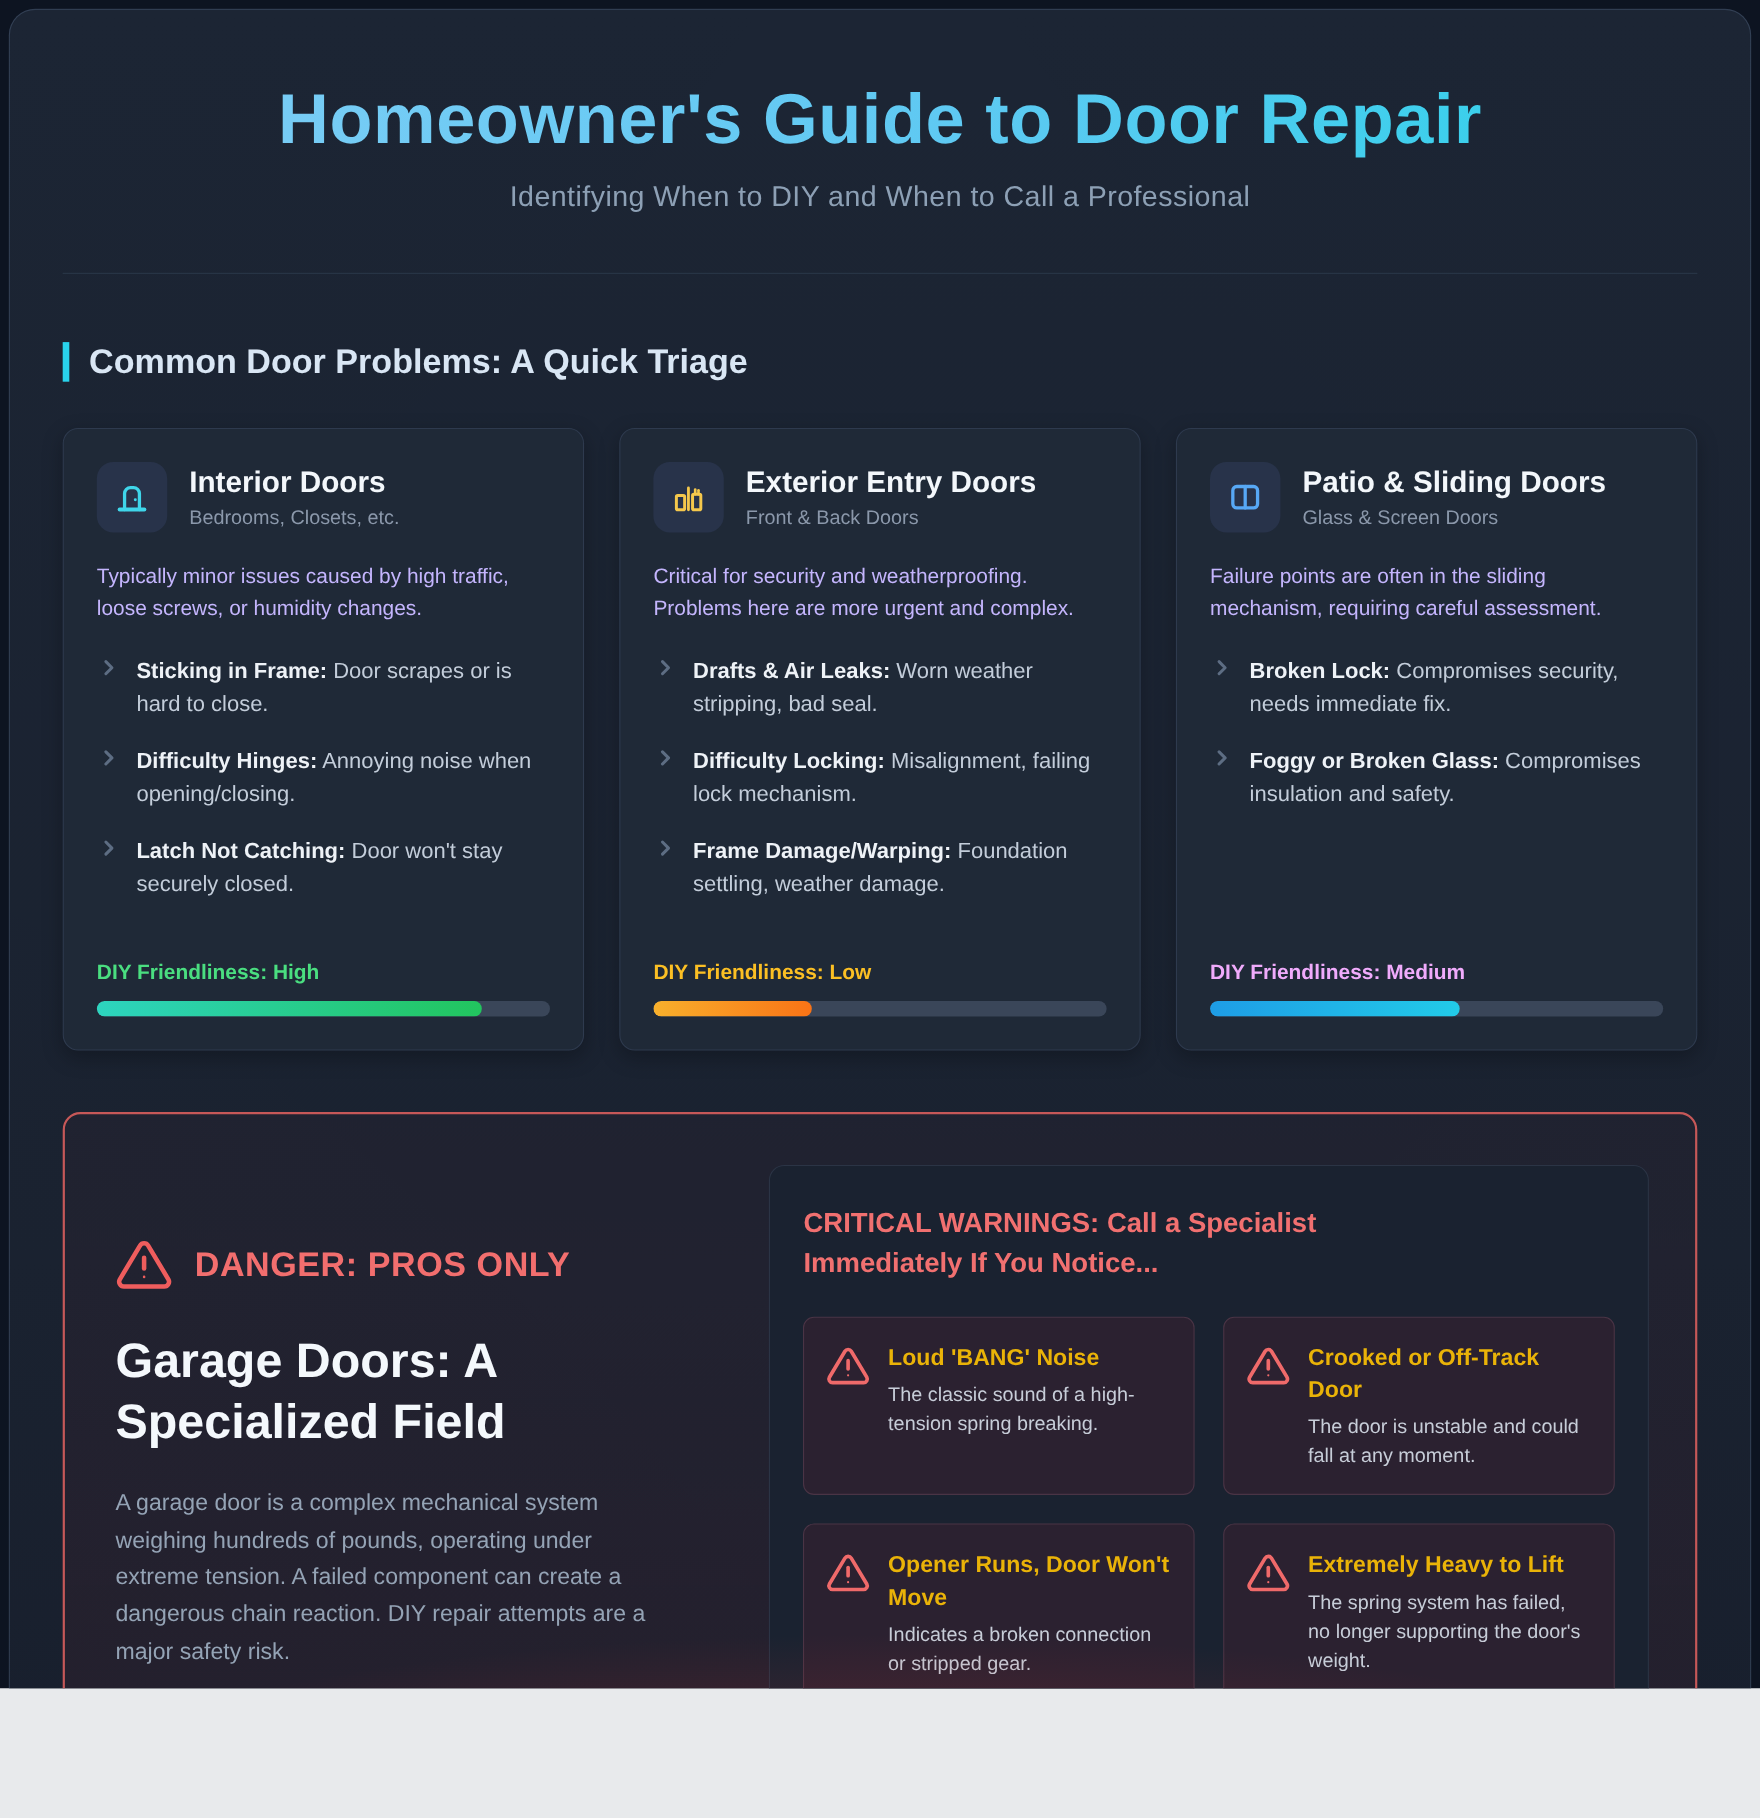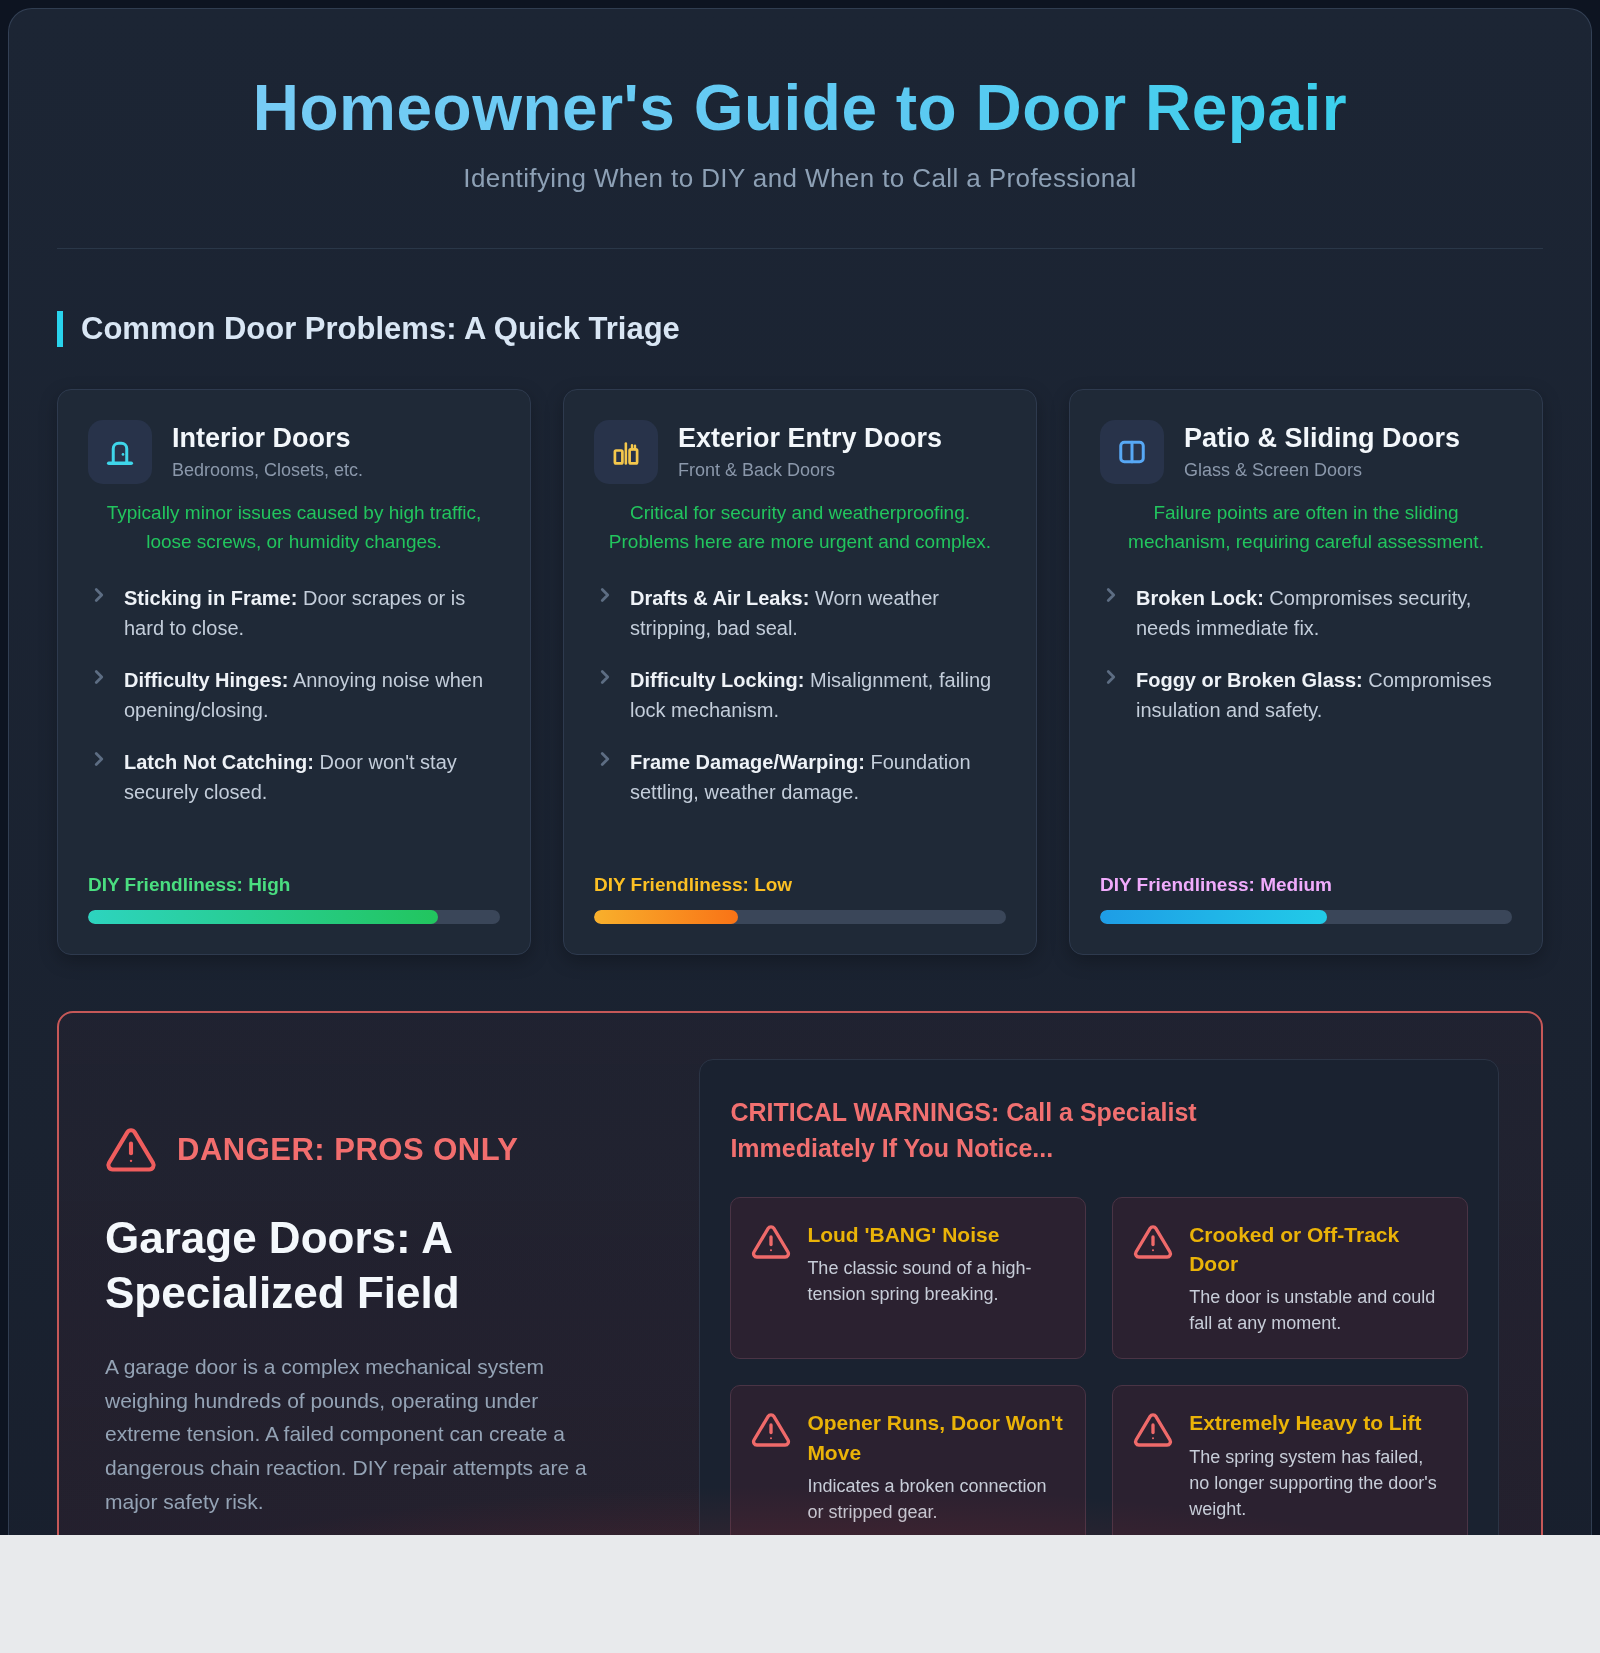--- a/index.html
+++ b/index.html
@@ -40,21 +40,21 @@
     padding:30px; display:flex; flex-direction:column; min-height:566px;
     box-shadow:0 6px 18px rgba(0,0,0,.25);
   }
   .card-head{ display:flex; align-items:center; gap:20px; }
   .icon-tile{
     width:64px; height:64px; flex:0 0 64px; border-radius:15px; background:#28334a;
     display:flex; align-items:center; justify-content:center;
   }
   .card-title{ font-size:27px; font-weight:800; color:#f3f7fb; line-height:1.15; }
   .card-subtitle{ font-size:18px; color:#8b98ab; margin-top:6px; }
-  .card-desc{ margin-top:14px; font-size:19px; line-height:1.55; color:#22c55e;text-align:center; }
+  .card-desc{ margin-top:26px; font-size:19px; line-height:1.55; color:#c4b5fd; }
   .bullets{ list-style:none; margin-top:26px; display:flex; flex-direction:column; gap:22px; }
   .bullets li{ display:flex; gap:14px; }
   .chev{ flex:0 0 22px; padding-top:1px; }
   .bullet-text{ font-size:20px; line-height:1.5; color:#c3cdda; }
   .bullet-text strong{ color:#eef2f7; font-weight:700; }
   .diy{ margin-top:auto; padding-top:28px; }
   .diy-label{ font-size:19px; font-weight:700; margin-bottom:14px; }
   .bar-track{ width:100%; height:14px; border-radius:7px; background:#3a4659; overflow:hidden; }
   .bar-fill{ height:100%; border-radius:7px; }
 

